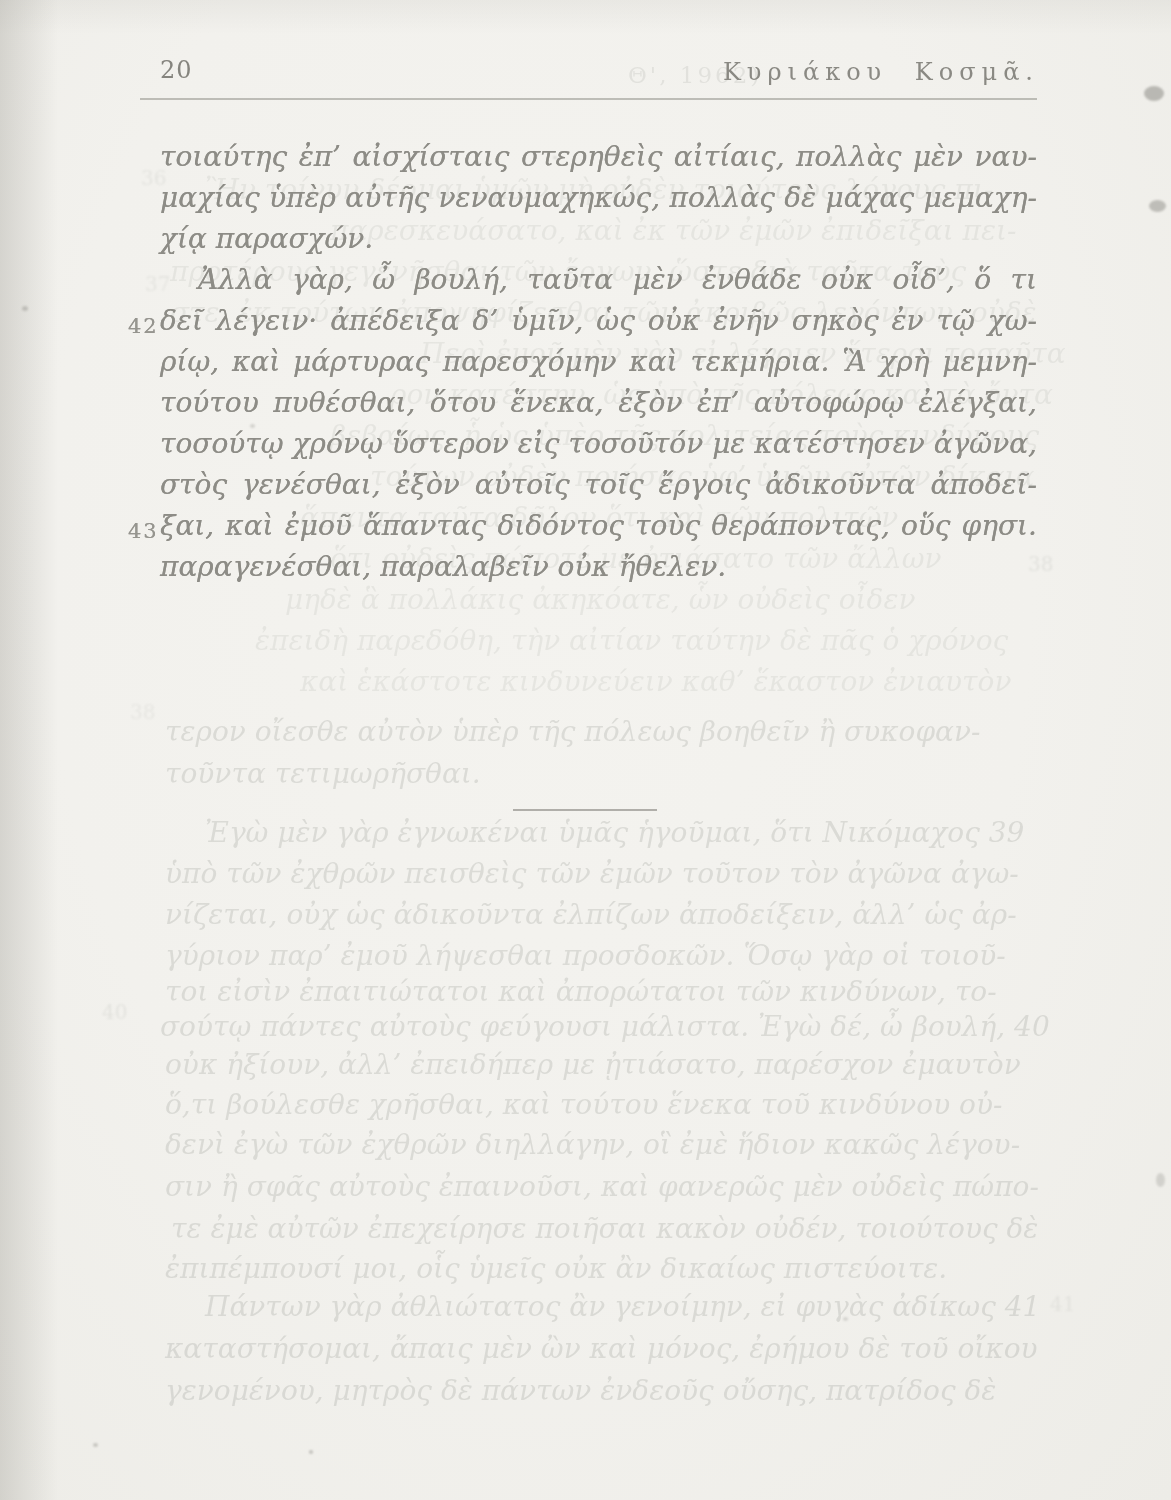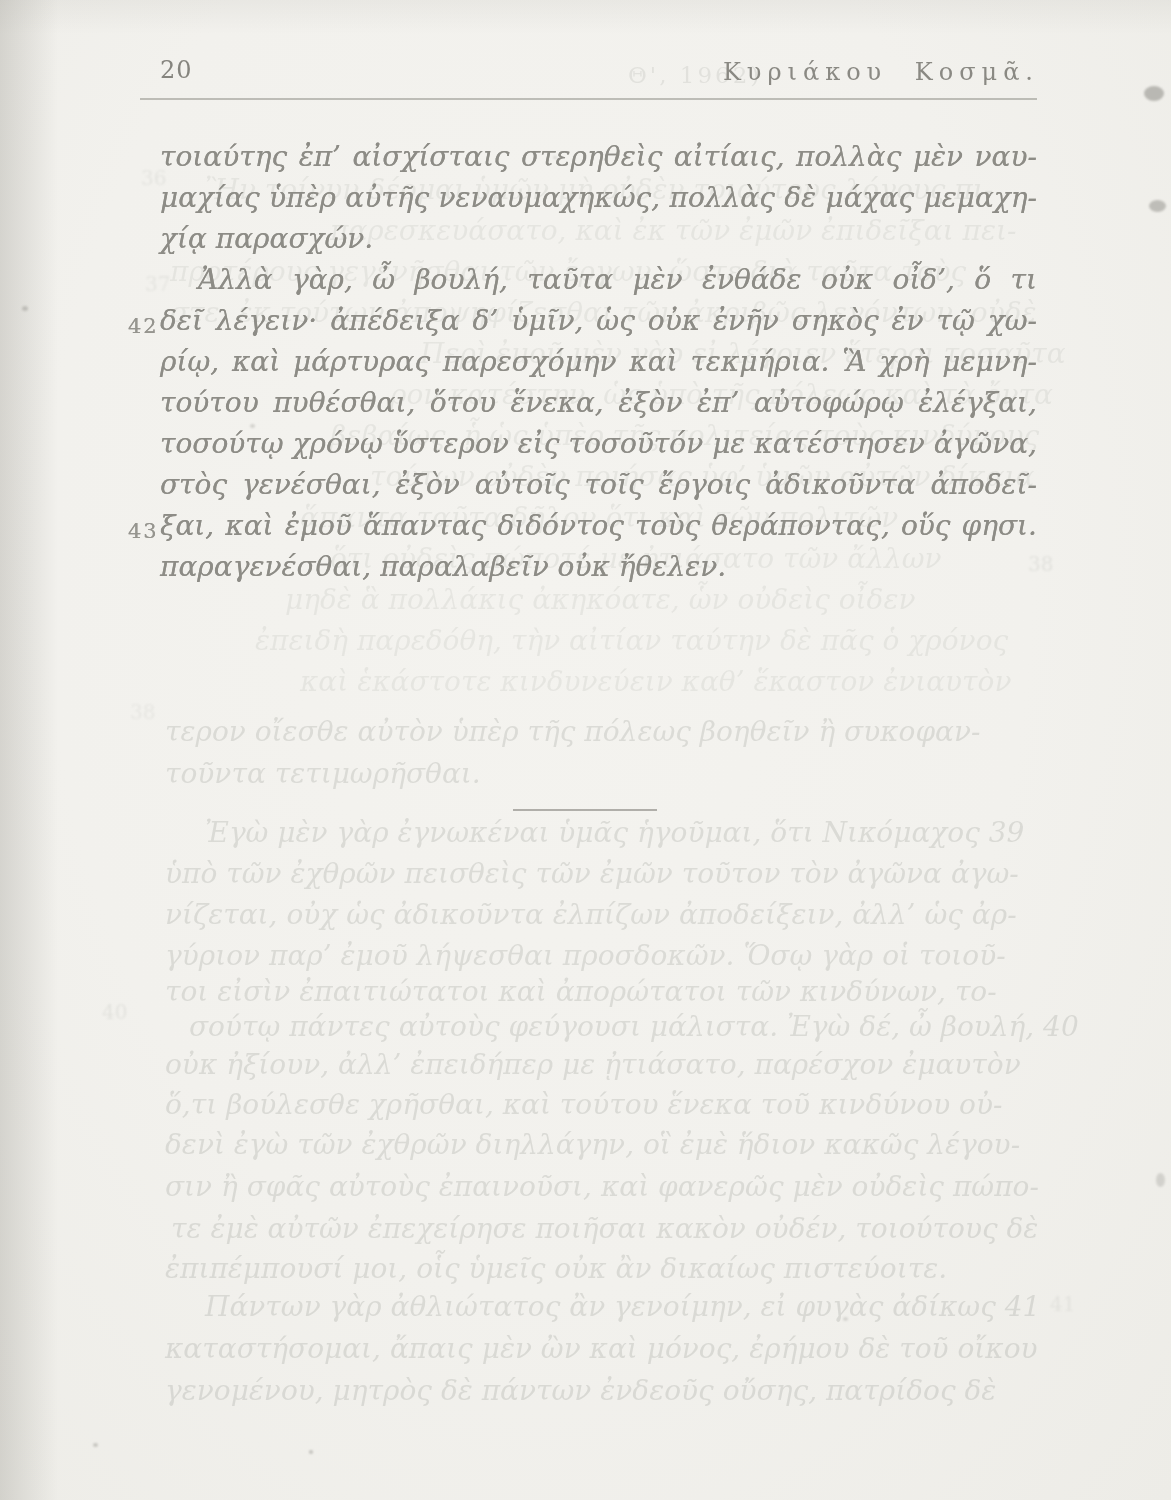--- a/index.html
+++ b/index.html
@@ -80,21 +80,21 @@
 <div class="page">
 
   <div id="ghost-layer">
       <div class="ghost lower" style="left: 165px; top: 715px;">τερον οἴεσθε αὐτὸν ὑπὲρ τῆς πόλεως βοηθεῖν ἢ συκοφαν-</div>
       <div class="ghost lower" style="left: 165px; top: 757px;">τοῦντα τετιμωρῆσθαι.</div>
       <div class="ghost lower" style="left: 205px; top: 816px;">Ἐγὼ μὲν γὰρ ἐγνωκέναι ὑμᾶς ἡγοῦμαι, ὅτι Νικόμαχος  39</div>
       <div class="ghost lower" style="left: 165px; top: 857px;">ὑπὸ τῶν ἐχθρῶν πεισθεὶς τῶν ἐμῶν τοῦτον τὸν ἀγῶνα ἀγω-</div>
       <div class="ghost lower" style="left: 165px; top: 898px;">νίζεται, οὐχ ὡς ἀδικοῦντα ἐλπίζων ἀποδείξειν, ἀλλ’ ὡς ἀρ-</div>
       <div class="ghost lower" style="left: 165px; top: 939px;">γύριον παρ’ ἐμοῦ λήψεσθαι προσδοκῶν. Ὅσῳ γὰρ οἱ τοιοῦ-</div>
       <div class="ghost lower" style="left: 165px; top: 975px;">τοι εἰσὶν ἐπαιτιώτατοι καὶ ἀπορώτατοι τῶν κινδύνων, το-</div>
-      <div class="ghost lower" style="left: 160px; top: 1010px; margin-left: 29px;">σούτῳ πάντες αὐτοὺς φεύγουσι μάλιστα. Ἐγὼ δέ, ὦ βουλή,  40</div>
+      <div class="ghost lower" style="left: 160px; top: 1010px;">σούτῳ πάντες αὐτοὺς φεύγουσι μάλιστα. Ἐγὼ δέ, ὦ βουλή,  40</div>
       <div class="ghost lower" style="left: 165px; top: 1048px;">οὐκ ἠξίουν, ἀλλ’ ἐπειδήπερ με ᾐτιάσατο, παρέσχον ἐμαυτὸν</div>
       <div class="ghost lower" style="left: 165px; top: 1088px;">ὅ,τι βούλεσθε χρῆσθαι, καὶ τούτου ἕνεκα τοῦ κινδύνου οὐ-</div>
       <div class="ghost lower" style="left: 165px; top: 1128px; text-align: right;">δενὶ ἐγὼ τῶν ἐχθρῶν διηλλάγην, οἳ ἐμὲ ἥδιον κακῶς λέγου-</div>
       <div class="ghost lower" style="left: 165px; top: 1170px;">σιν ἢ σφᾶς αὐτοὺς ἐπαινοῦσι, καὶ φανερῶς μὲν οὐδεὶς πώπο-</div>
       <div class="ghost lower" style="left: 171px; top: 1212px;">τε ἐμὲ αὐτῶν ἐπεχείρησε ποιῆσαι κακὸν οὐδέν, τοιούτους δὲ</div>
       <div class="ghost lower" style="left: 165px; top: 1252px;">ἐπιπέμπουσί μοι, οἷς ὑμεῖς οὐκ ἂν δικαίως πιστεύοιτε.</div>
       <div class="ghost lower" style="left: 205px; top: 1290px;">Πάντων γὰρ ἀθλιώτατος ἂν γενοίμην, εἰ φυγὰς ἀδίκως  41</div>
       <div class="ghost lower" style="left: 165px; top: 1332px;">καταστήσομαι, ἄπαις μὲν ὢν καὶ μόνος, ἐρήμου δὲ τοῦ οἴκου</div>
       <div class="ghost lower" style="left: 165px; top: 1374px;">γενομένου, μητρὸς δὲ πάντων ἐνδεοῦς οὔσης, πατρίδος δὲ</div>
       <div class="ghost upper" style="left: 205px; top: 173px;">Ἢν τοίνυν δέομαι ὑμῶν μὴ οὐδὲν τοιούτους λόγους πι-</div>

